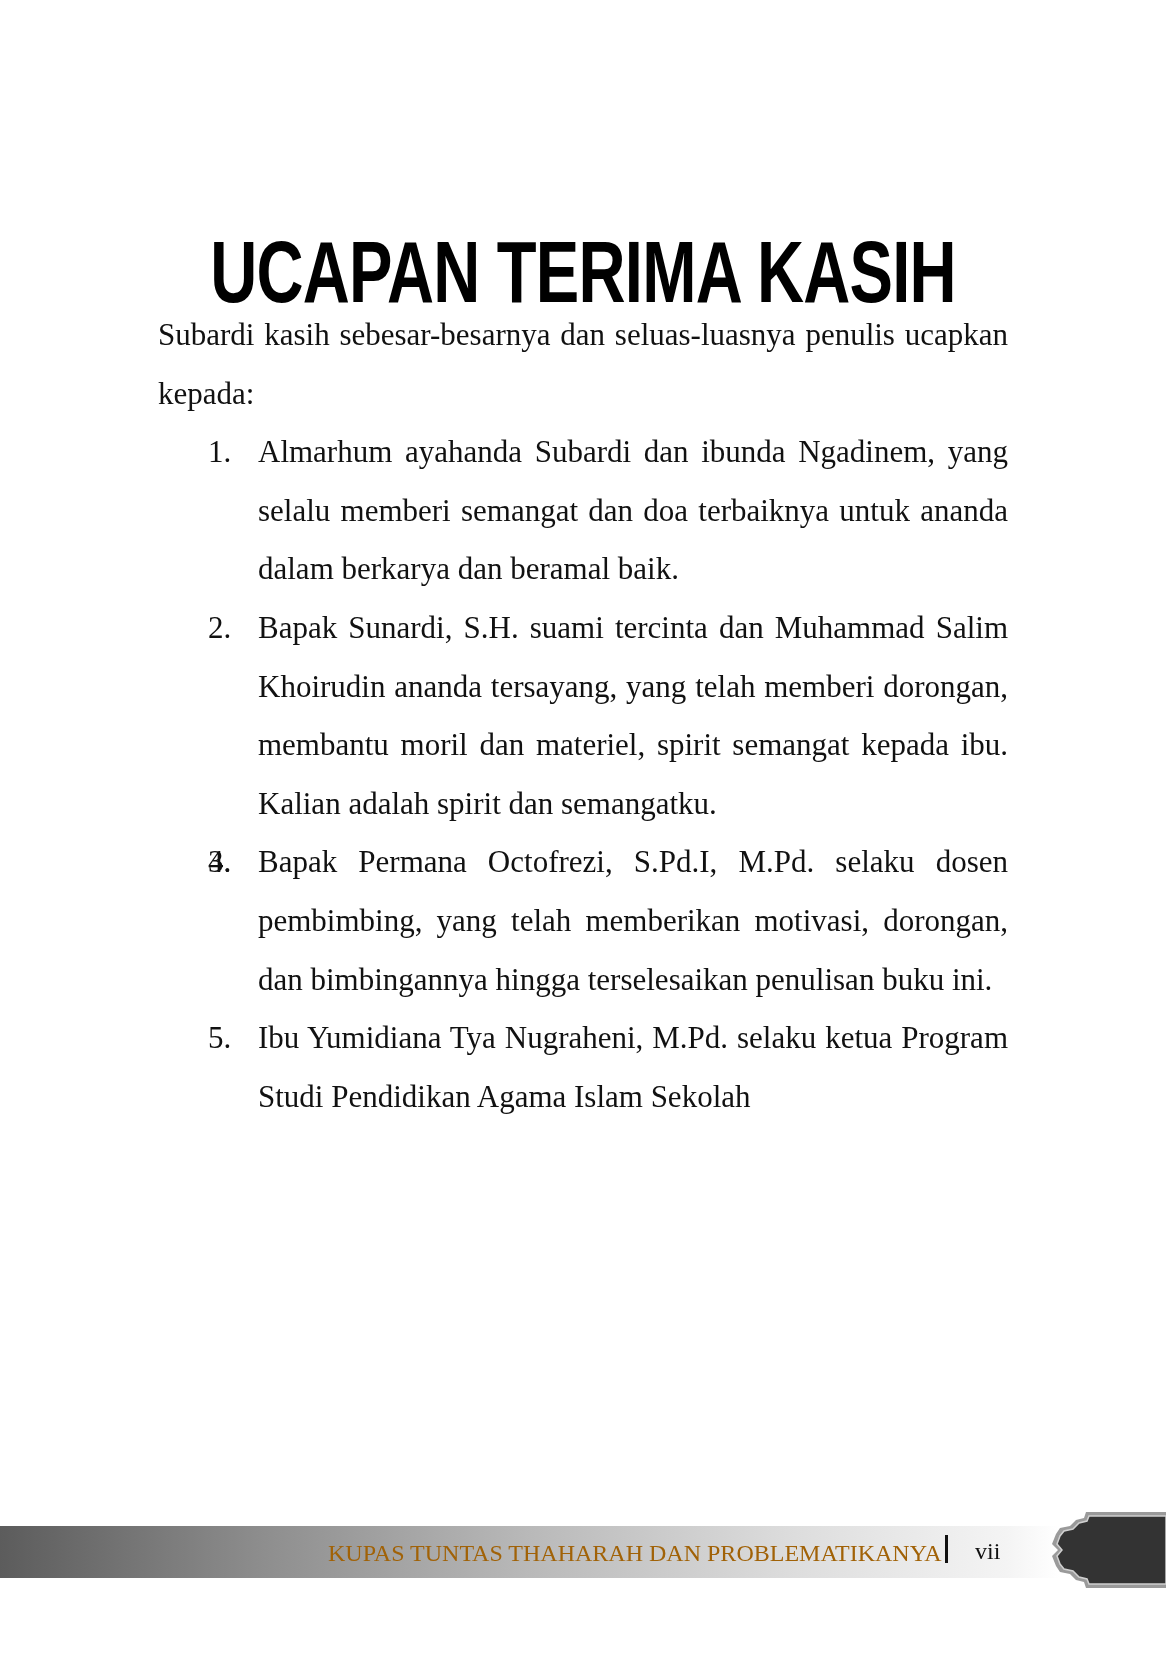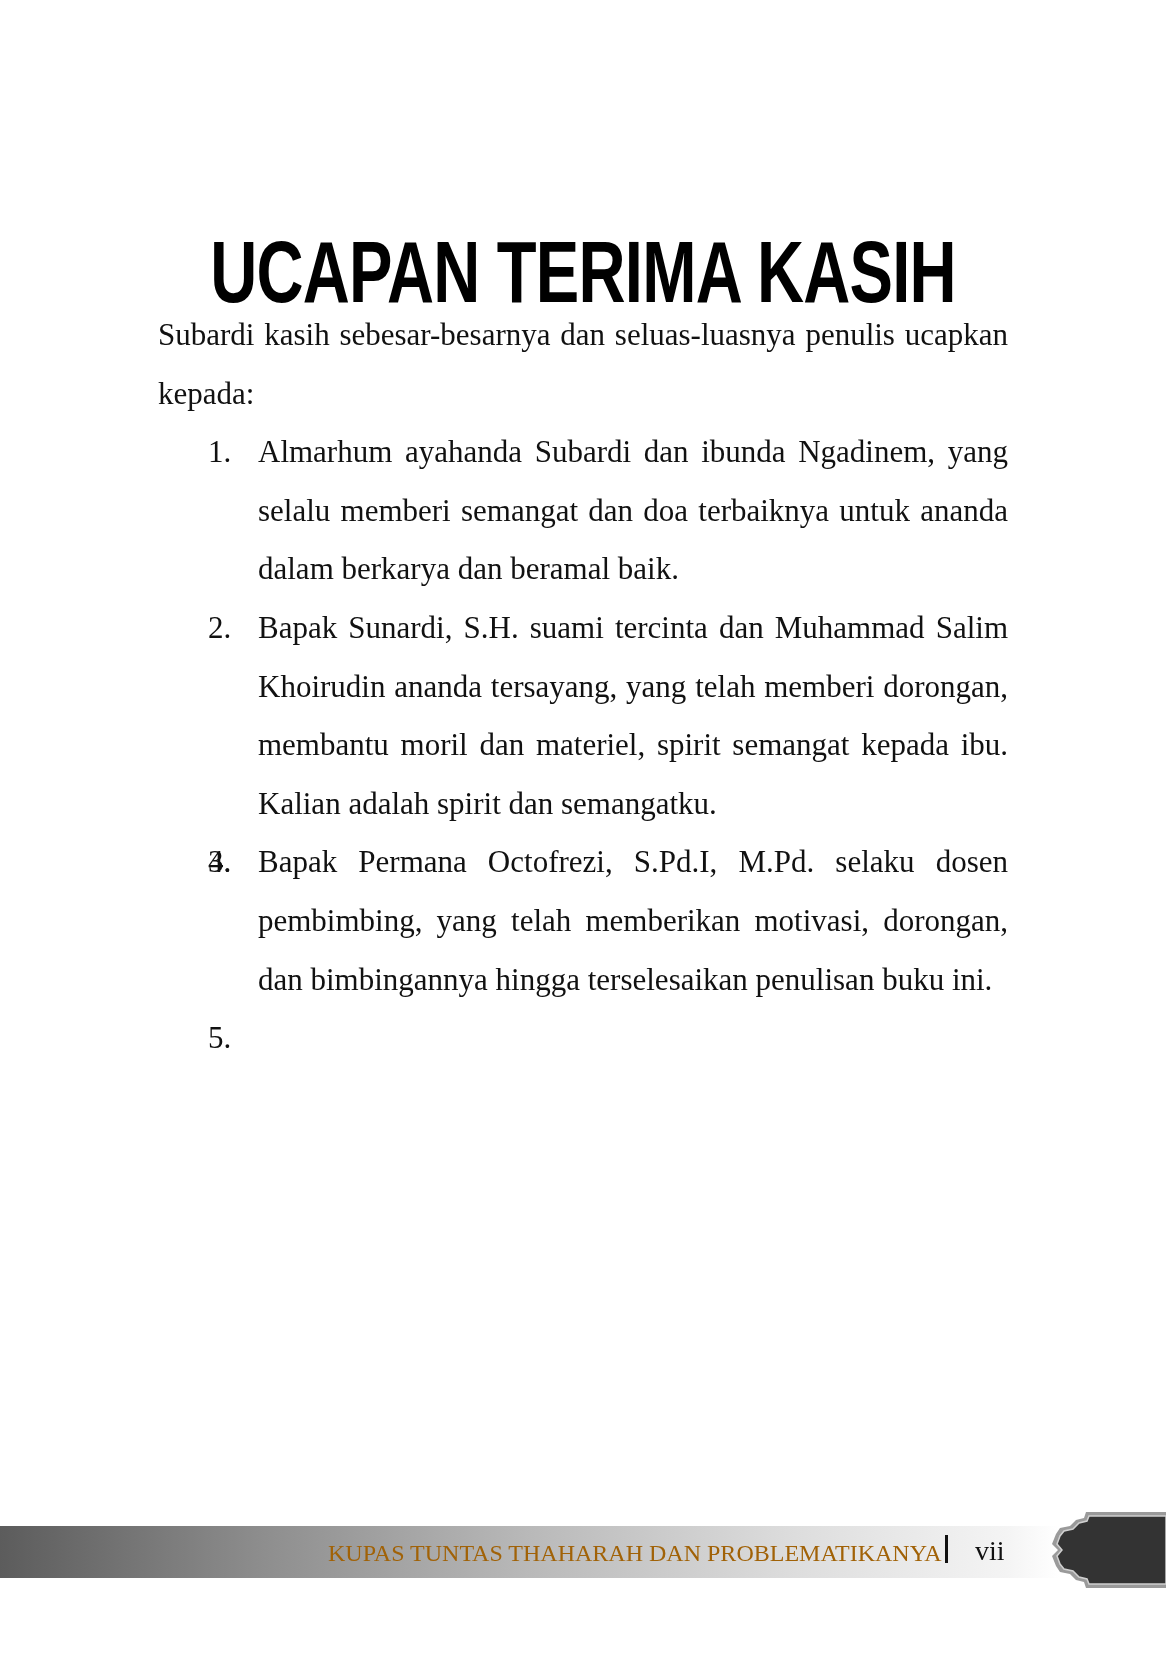--- a/index.html
+++ b/index.html
@@ -30,21 +30,21 @@
     .footer-title {
       position: absolute; left: 328px; top: 1536px; height: 34px;
       font-family: "Liberation Serif", serif; font-size: 24px; line-height: 34px; color: #a16207;
       white-space: nowrap;
     }
     .footer-sep {
       position: absolute; left: 945px; top: 1535px; width: 3px; height: 28px; background: #111111;
     }
     .page-num {
       position: absolute; left: 975px; top: 1534px; height: 34px;
-      font-family: "Liberation Serif", serif; font-size: 28px; line-height: 34px; color: #111111;
+      font-family: "Liberation Serif", serif; font-size: 24px; line-height: 34px; color: #111111;
     }
     .tab-ornament { position: absolute; left: 1046px; top: 1504px; width: 120px; height: 92px; }
   </style>
 </head>
 <body>
 
 <div class="page">
 
   <h1 class="title">UCAPAN TERIMA KASIH</h1>
 
@@ -61,20 +61,21 @@
       </li>
       <li class="item">
         <span class="num">3.</span>
       </li>
       <li class="item">
         <span class="num">4.</span>
         <span>Bapak Permana Octofrezi, S.Pd.I, M.Pd. selaku dosen pembimbing, yang telah memberikan motivasi, dorongan, dan bimbingannya hingga terselesaikan penulisan buku ini.</span>
       </li>
       <li class="item">
         <span class="num">5.</span>
+        <span>Ibu Yumidiana Tya Nugraheni, M.Pd. selaku ketua Program Studi Pendidikan Agama Islam Sekolah</span>
       </li>
     </ol>
   </div>
 
   <div class="footer-bar"></div>
   <div class="footer-title">KUPAS TUNTAS THAHARAH DAN PROBLEMATIKANYA</div>
   <div class="footer-sep"></div>
   <div class="page-num">vii</div>
 
   <svg class="tab-ornament" viewBox="0 0 120 92" xmlns="http://www.w3.org/2000/svg">

